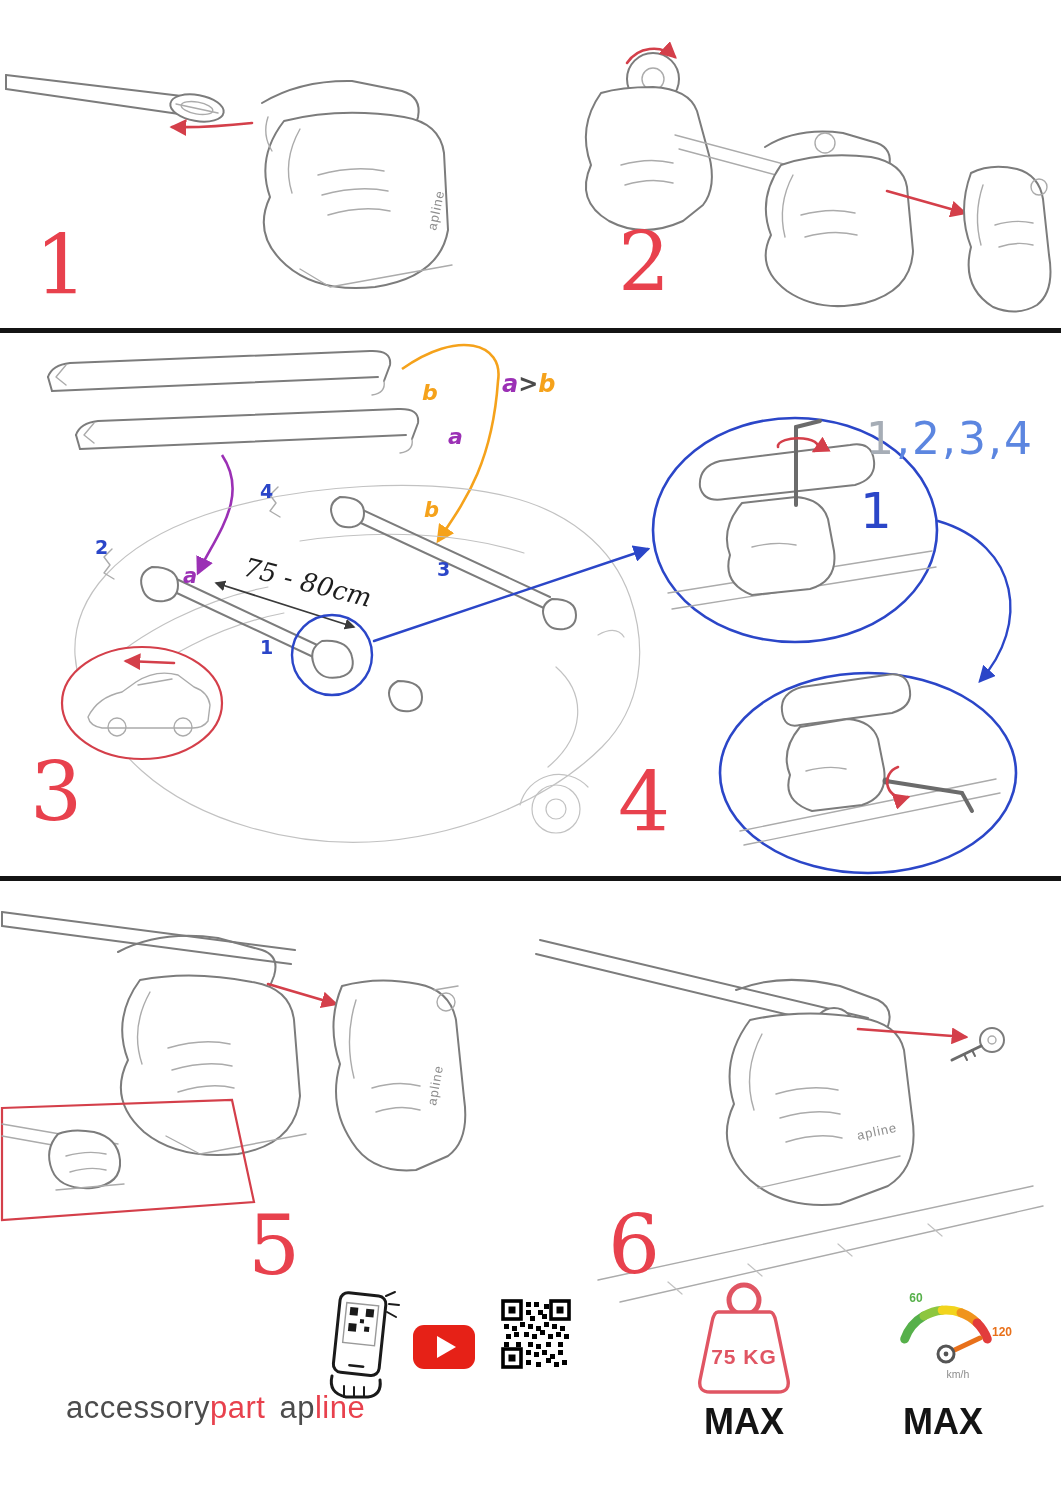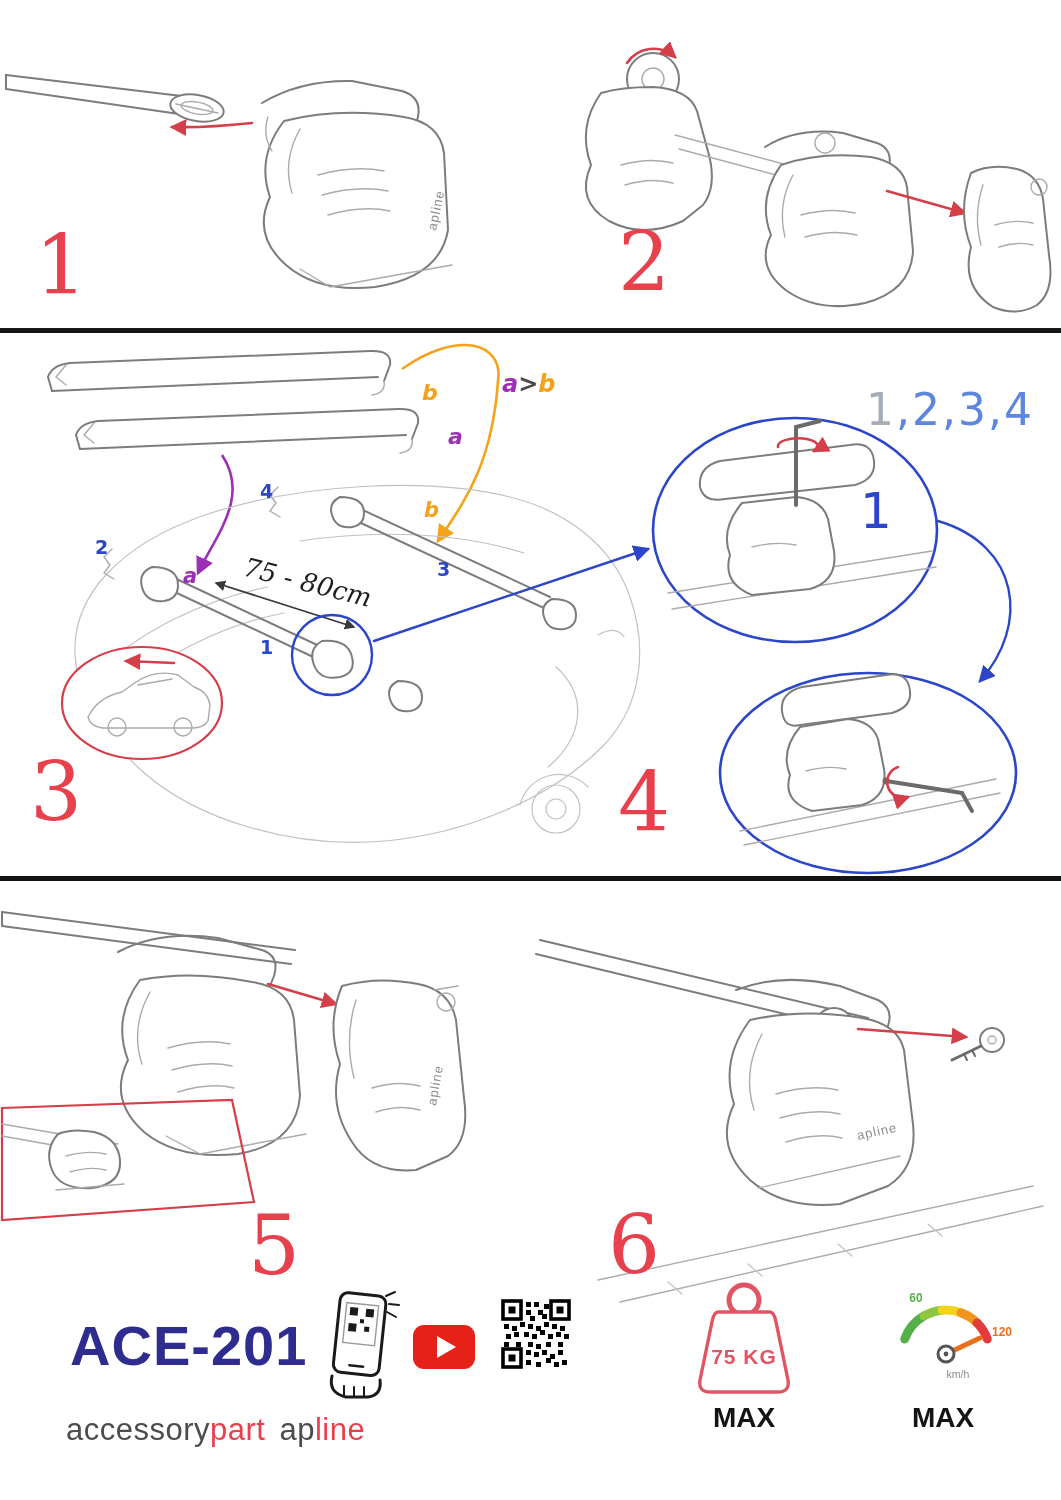--- a/index.html
+++ b/index.html
@@ -21,36 +21,36 @@
   .footlogo{font-family:"Liberation Sans",sans-serif;font-size:13px;letter-spacing:1px;fill:#8e8e8e;}
   
   .lbl{position:absolute;font-family:"DejaVu Sans",sans-serif;font-weight:bold;line-height:1;}
   .it{font-style:italic;}
   .purple{color:#9b30b5;}
   .orange{color:#f5a21b;}
   .blue{color:#2b46c8;}
   .compare{position:absolute;font-family:"DejaVu Sans",sans-serif;font-size:24px;font-weight:bold;line-height:1;}
   .compare .gt{color:#4a4a4a;}
   .seq{position:absolute;font-family:"DejaVu Sans",sans-serif;font-size:44px;font-weight:500;
-       letter-spacing:2px;line-height:1;}
+       letter-spacing:2px;line-height:1;margin-top:29px;}
   .seq .first{color:#a6adb6;}
   .seq .rest{color:#5c86e0;}
   .bignum-blue{position:absolute;font-family:"DejaVu Sans",sans-serif;font-size:50px;font-weight:500;
                color:#2b46c8;line-height:1;}
   .measure-text{position:absolute;font-family:"DejaVu Serif",serif;font-style:italic;font-size:26px;
                 color:#1d1d1d;transform:rotate(14deg);transform-origin:left top;white-space:nowrap;}
   
   .model{position:absolute;font-family:"Liberation Sans",sans-serif;font-weight:bold;font-size:56px;
          color:#2e2c8e;letter-spacing:1px;line-height:1;}
   .brandline{position:absolute;font-family:"Liberation Sans",sans-serif;font-size:31px;line-height:1;
-             letter-spacing:0.5px;margin-top:22px;}
+             letter-spacing:0.5px;}
   .brandline .g{color:#4c4c4c;}
   .brandline .r{color:#e8414d;}
   .brandline .gap{display:inline-block;width:14px;}
-  .maxlbl{position:absolute;font-family:"Liberation Sans",sans-serif;font-weight:bold;font-size:28px;
+  .maxlbl{position:absolute;font-family:"Liberation Sans",sans-serif;font-weight:bold;font-size:36px;
           color:#141414;text-align:center;line-height:1;}
 </style>
 </head>
 <body>
 
 <div class="stage">
 
   <svg class="abs" style="left:0;top:25px" width="530" height="300" viewBox="0 0 530 300">
     <defs>
       <marker id="m1r" viewBox="0 0 10 10" refX="8.5" refY="5" markerWidth="6.5" markerHeight="6.5" orient="auto-start-reverse">
@@ -346,21 +346,20 @@
       <path d="M444 162 l3 6" stroke="#6b6b6b" stroke-width="2" stroke-linecap="round"></path>
     </g>
     <g>
       <path class="red-arrow" d="M330 141 L438 149" marker-end="url(#m6r)"></path>
     </g>
   </svg>
 
   <div class="stepnum" style="left:248px;top:1205px">5</div>
   <div class="stepnum" style="left:608px;top:1205px">6</div>
 
-  <div class="model" style="left:70px;top:1318px">ACE-201</div>
   <div class="brandline" style="left:66px;top:1392px"><span class="g">accessory</span><span class="r">part</span><span class="gap"></span><span class="g">ap</span><span class="r">line</span></div>
 
   <svg class="abs" style="left:322px;top:1290px" width="80" height="112" viewBox="0 0 80 112">
     <g transform="rotate(6 36 50)">
       <rect x="14" y="4" width="46" height="80" rx="8" fill="#fff" stroke="#1a1a1a" stroke-width="3"></rect>
       <rect x="21" y="14" width="32" height="40" fill="none" stroke="#9a9a9a" stroke-width="1.4"></rect>
       <rect x="25" y="18" width="8" height="8" fill="#1a1a1a"></rect>
       <rect x="41" y="18" width="8" height="8" fill="#1a1a1a"></rect>
       <rect x="25" y="34" width="8" height="8" fill="#1a1a1a"></rect>
       <rect x="41" y="36" width="5" height="5" fill="#1a1a1a"></rect>

